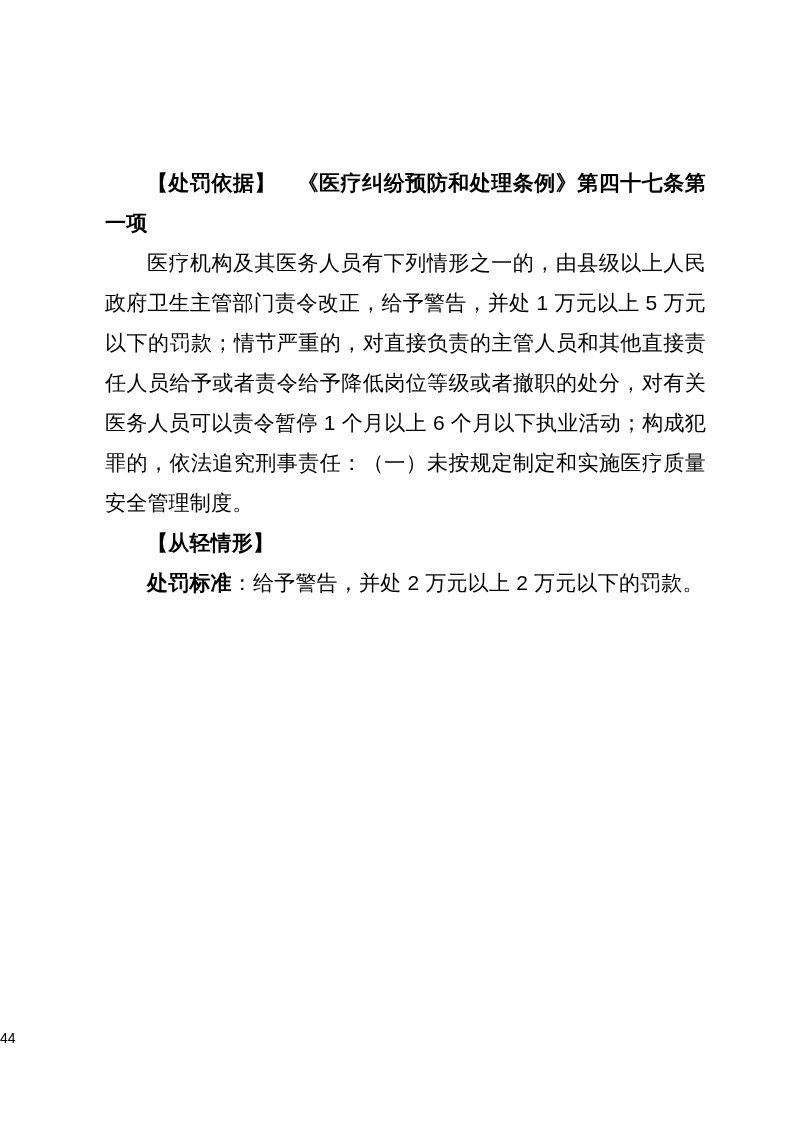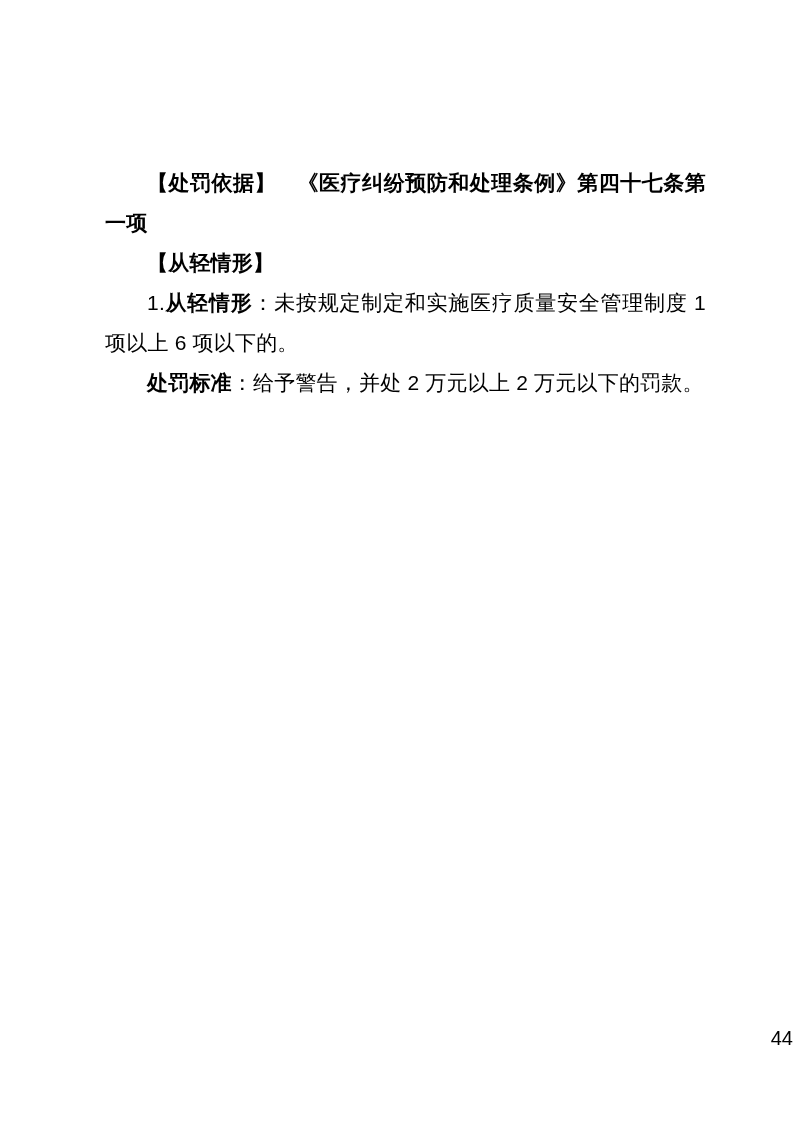--- a/index.html
+++ b/index.html
@@ -33,44 +33,42 @@
     text-indent: 2em;
   }
   .bold {
     font-weight: bold;
   }
   .page-number {
     position: absolute;
     left: 0;
     right: 0;
     top: 995px;
-    text-align: right;
-    font-size: 20px;
+    text-align: left;
+    font-size: 14px;
     line-height: 20px;
     color: #000000;
   }
 </style>
 </head>
 <body>
 
 <div class="page">
   <div class="content">
 
     <p class="para">
       <span class="bold">【处罚依据】　《医疗纠纷预防和处理条例》第四十七条第一项</span>
     </p>
 
+    <p class="para">医疗机构及其医务人员有下列情形之一的，由县级以上人民政府卫生主管部门责令改正，给予警告，并处 1 万元以上 5 万元以下的罚款；情节严重的，对直接负责的主管人员和其他直接责任人员给予或者责令给予降低岗位等级或者撤职的处分，对有关医务人员可以责令暂停 1 个月以上 6 个月以下执业活动；构成犯罪的，依法追究刑事责任：（一）未按规定制定和实施医疗质量安全管理制度。</p>
 
     <p class="para">
       <span class="bold">【从轻情形】</span>
     </p>
 
-    <p class="para">
-      <span>1.</span><span class="bold">从轻情形</span><span>：未按规定制定和实施医疗质量安全管理制度 1 项以上 6 项以下的。</span>
-    </p>
 
     <p class="para">
       <span></span><span class="bold">处罚标准</span><span>：给予警告，并处 2 万元以上 2 万元以下的罚款。</span>
     </p>
 
 
 
 
 
   </div>

